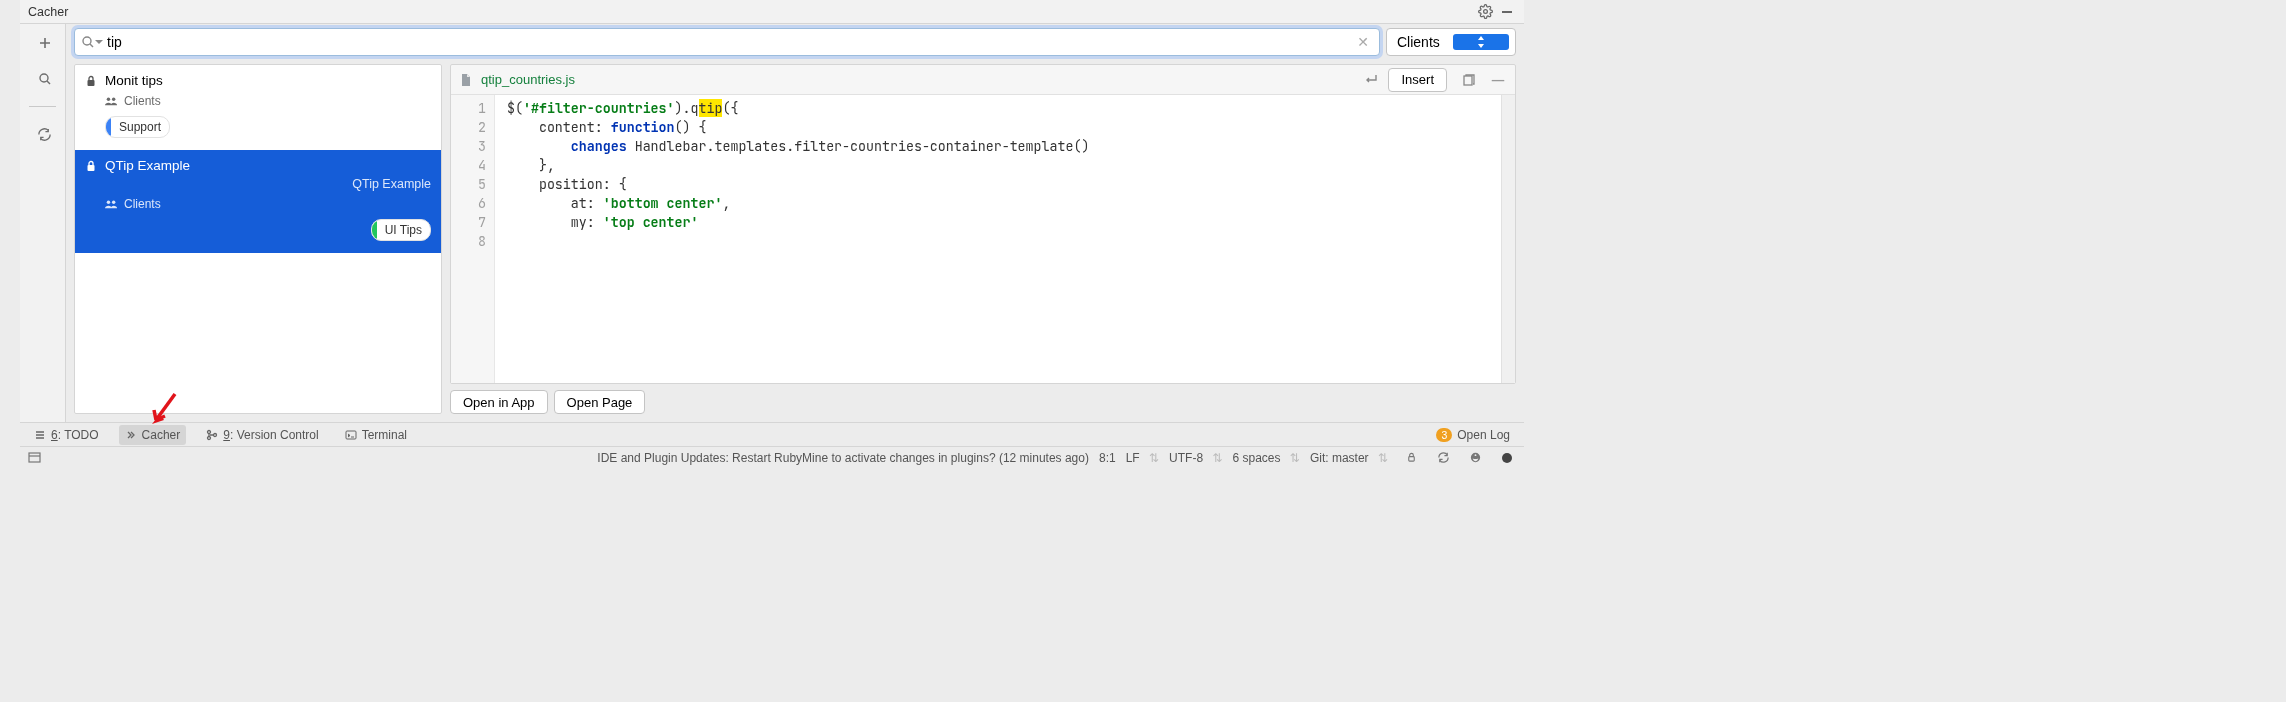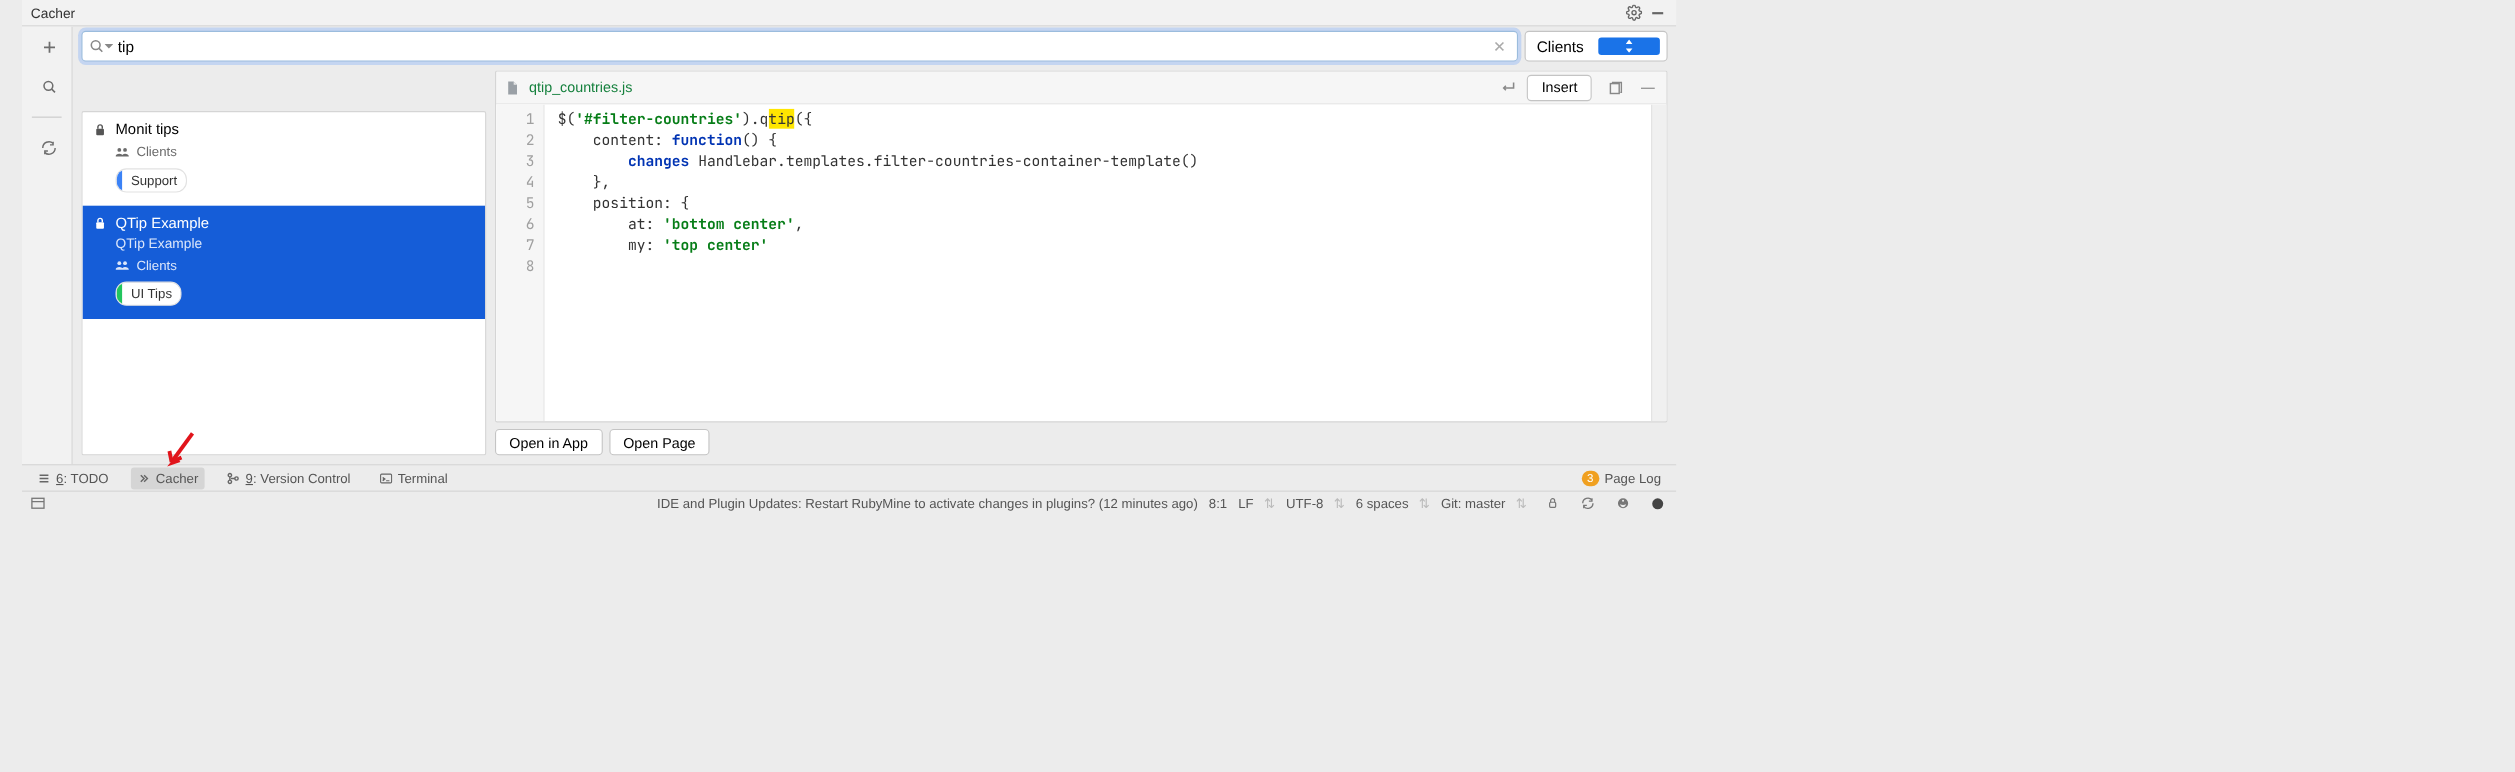--- a/index.html
+++ b/index.html
@@ -107,26 +107,25 @@
       display: flex;
       gap: 8px;
       overflow: hidden;
     }
     .snippet-list {
       width: 368px;
       background: #fff;
       border: 1px solid #d5d5d5;
       border-radius: 2px;
       overflow: hidden;
-      margin-top: 37px;
     }
     .snippet-item {
       padding: 8px 10px 10px 10px;
     }
-    .snippet-item.selected { background: #155dd8; color: #fff; }
+    .snippet-item.selected { background: #155dd8; color: #fff; text-align: right; }
     .snippet-title { display: flex; align-items: center; gap: 8px; font-size: 13.5px; font-weight: 500; }
     .snippet-sub { margin-left: 20px; margin-top: 4px; font-size: 12.5px; color: #6b6b6b; }
     .snippet-item.selected .snippet-sub { color: #dbe6fa; }
     .clients-row { margin-left: 20px; margin-top: 6px; display: flex; align-items: center; gap: 6px; font-size: 12px; color: #6b6b6b; }
     .snippet-item.selected .clients-row { color: #dbe6fa; }
     .tag-chip {
       display: inline-flex;
       background: #fff;
       border: 1px solid #e2e2e2;
       border-radius: 10px;
@@ -453,21 +452,21 @@
     <div class="btab">
       <svg width="12" height="12" viewBox="0 0 12 12" fill="#666">
           <rect x="1" y="2" width="10" height="8" rx="1" fill="none" stroke="#666"></rect>
           <path d="M3 5l2 1.5L3 8M6 8h3" stroke="#666" stroke-width="1"></path>
         </svg>
       <span>Terminal</span>
     </div>
     <div class="spacer"></div>
     <div class="btab">
       <span class="badge">3</span>
-      <span>Page Log</span>
+      <span>Open Log</span>
     </div>
   </div>
 
   <div class="statusbar">
     <svg width="13" height="13" viewBox="0 0 13 13" fill="none" stroke="#777" stroke-width="1.2">
         <rect x="1" y="2" width="11" height="9"></rect>
         <path d="M1 5h11"></path>
       </svg>
     <span class="msg">IDE and Plugin Updates: Restart RubyMine to activate changes in plugins? (12 minutes ago)</span>
     <span class="st-item">8:1</span>

